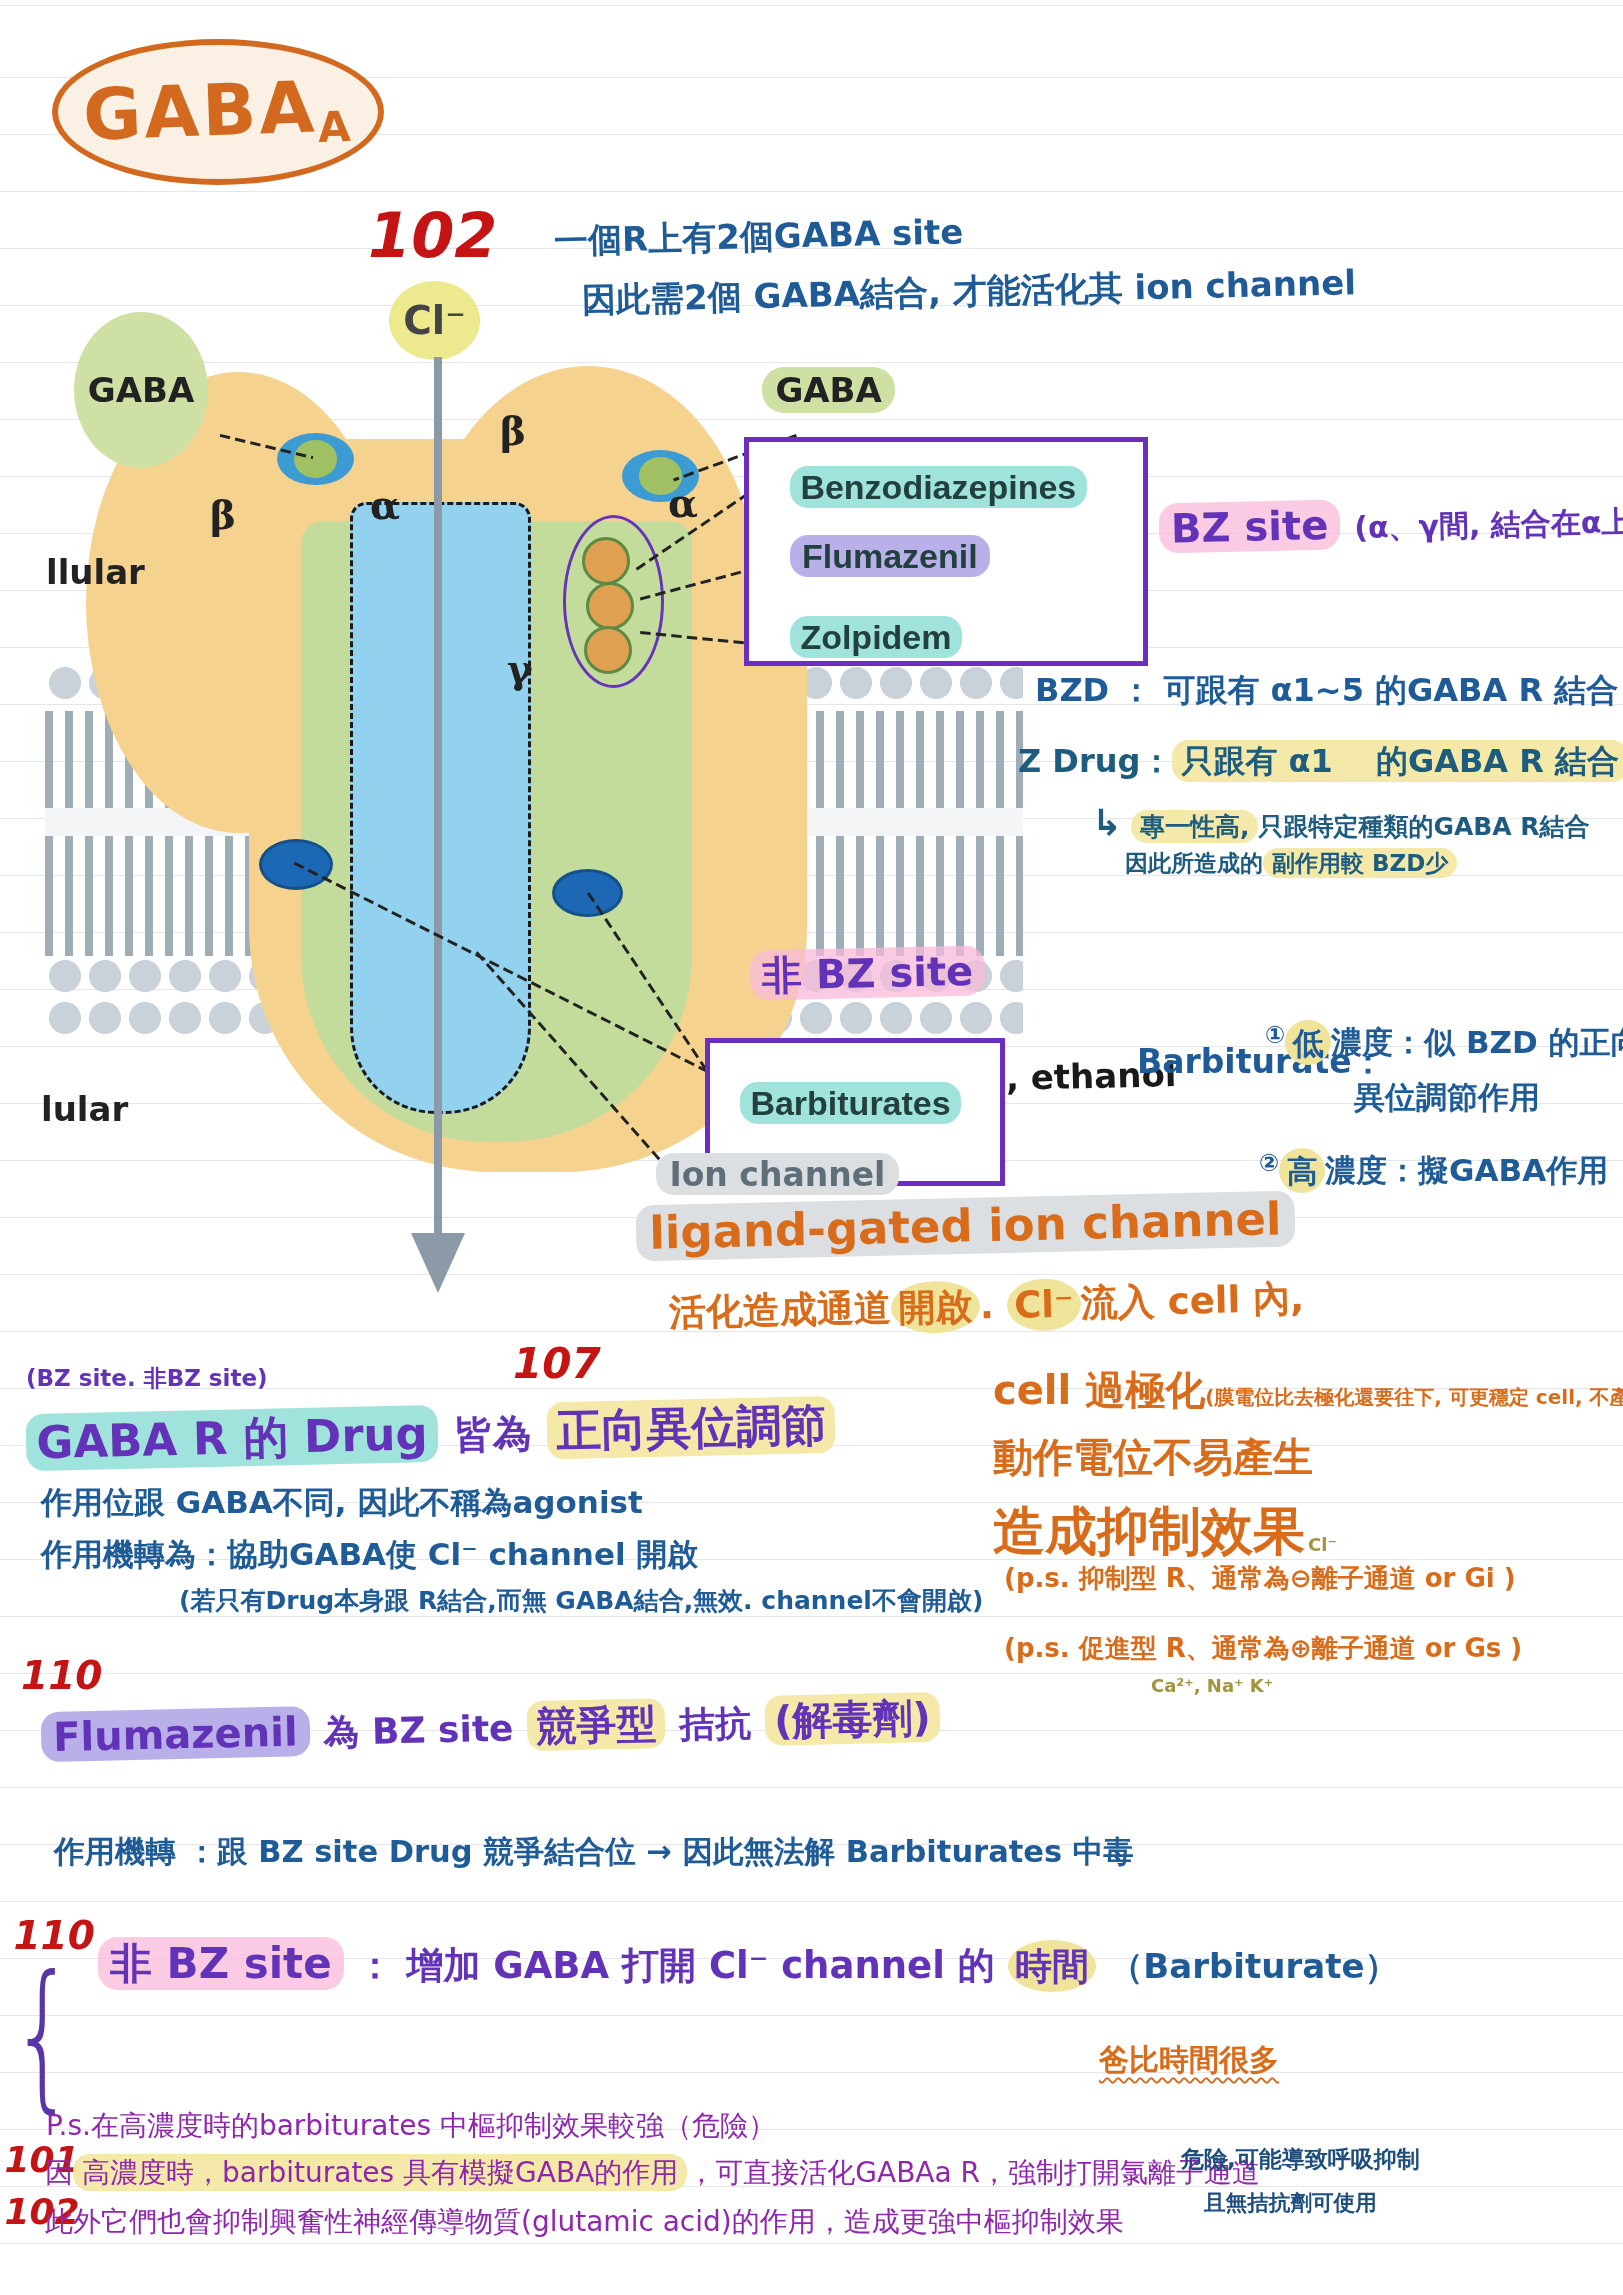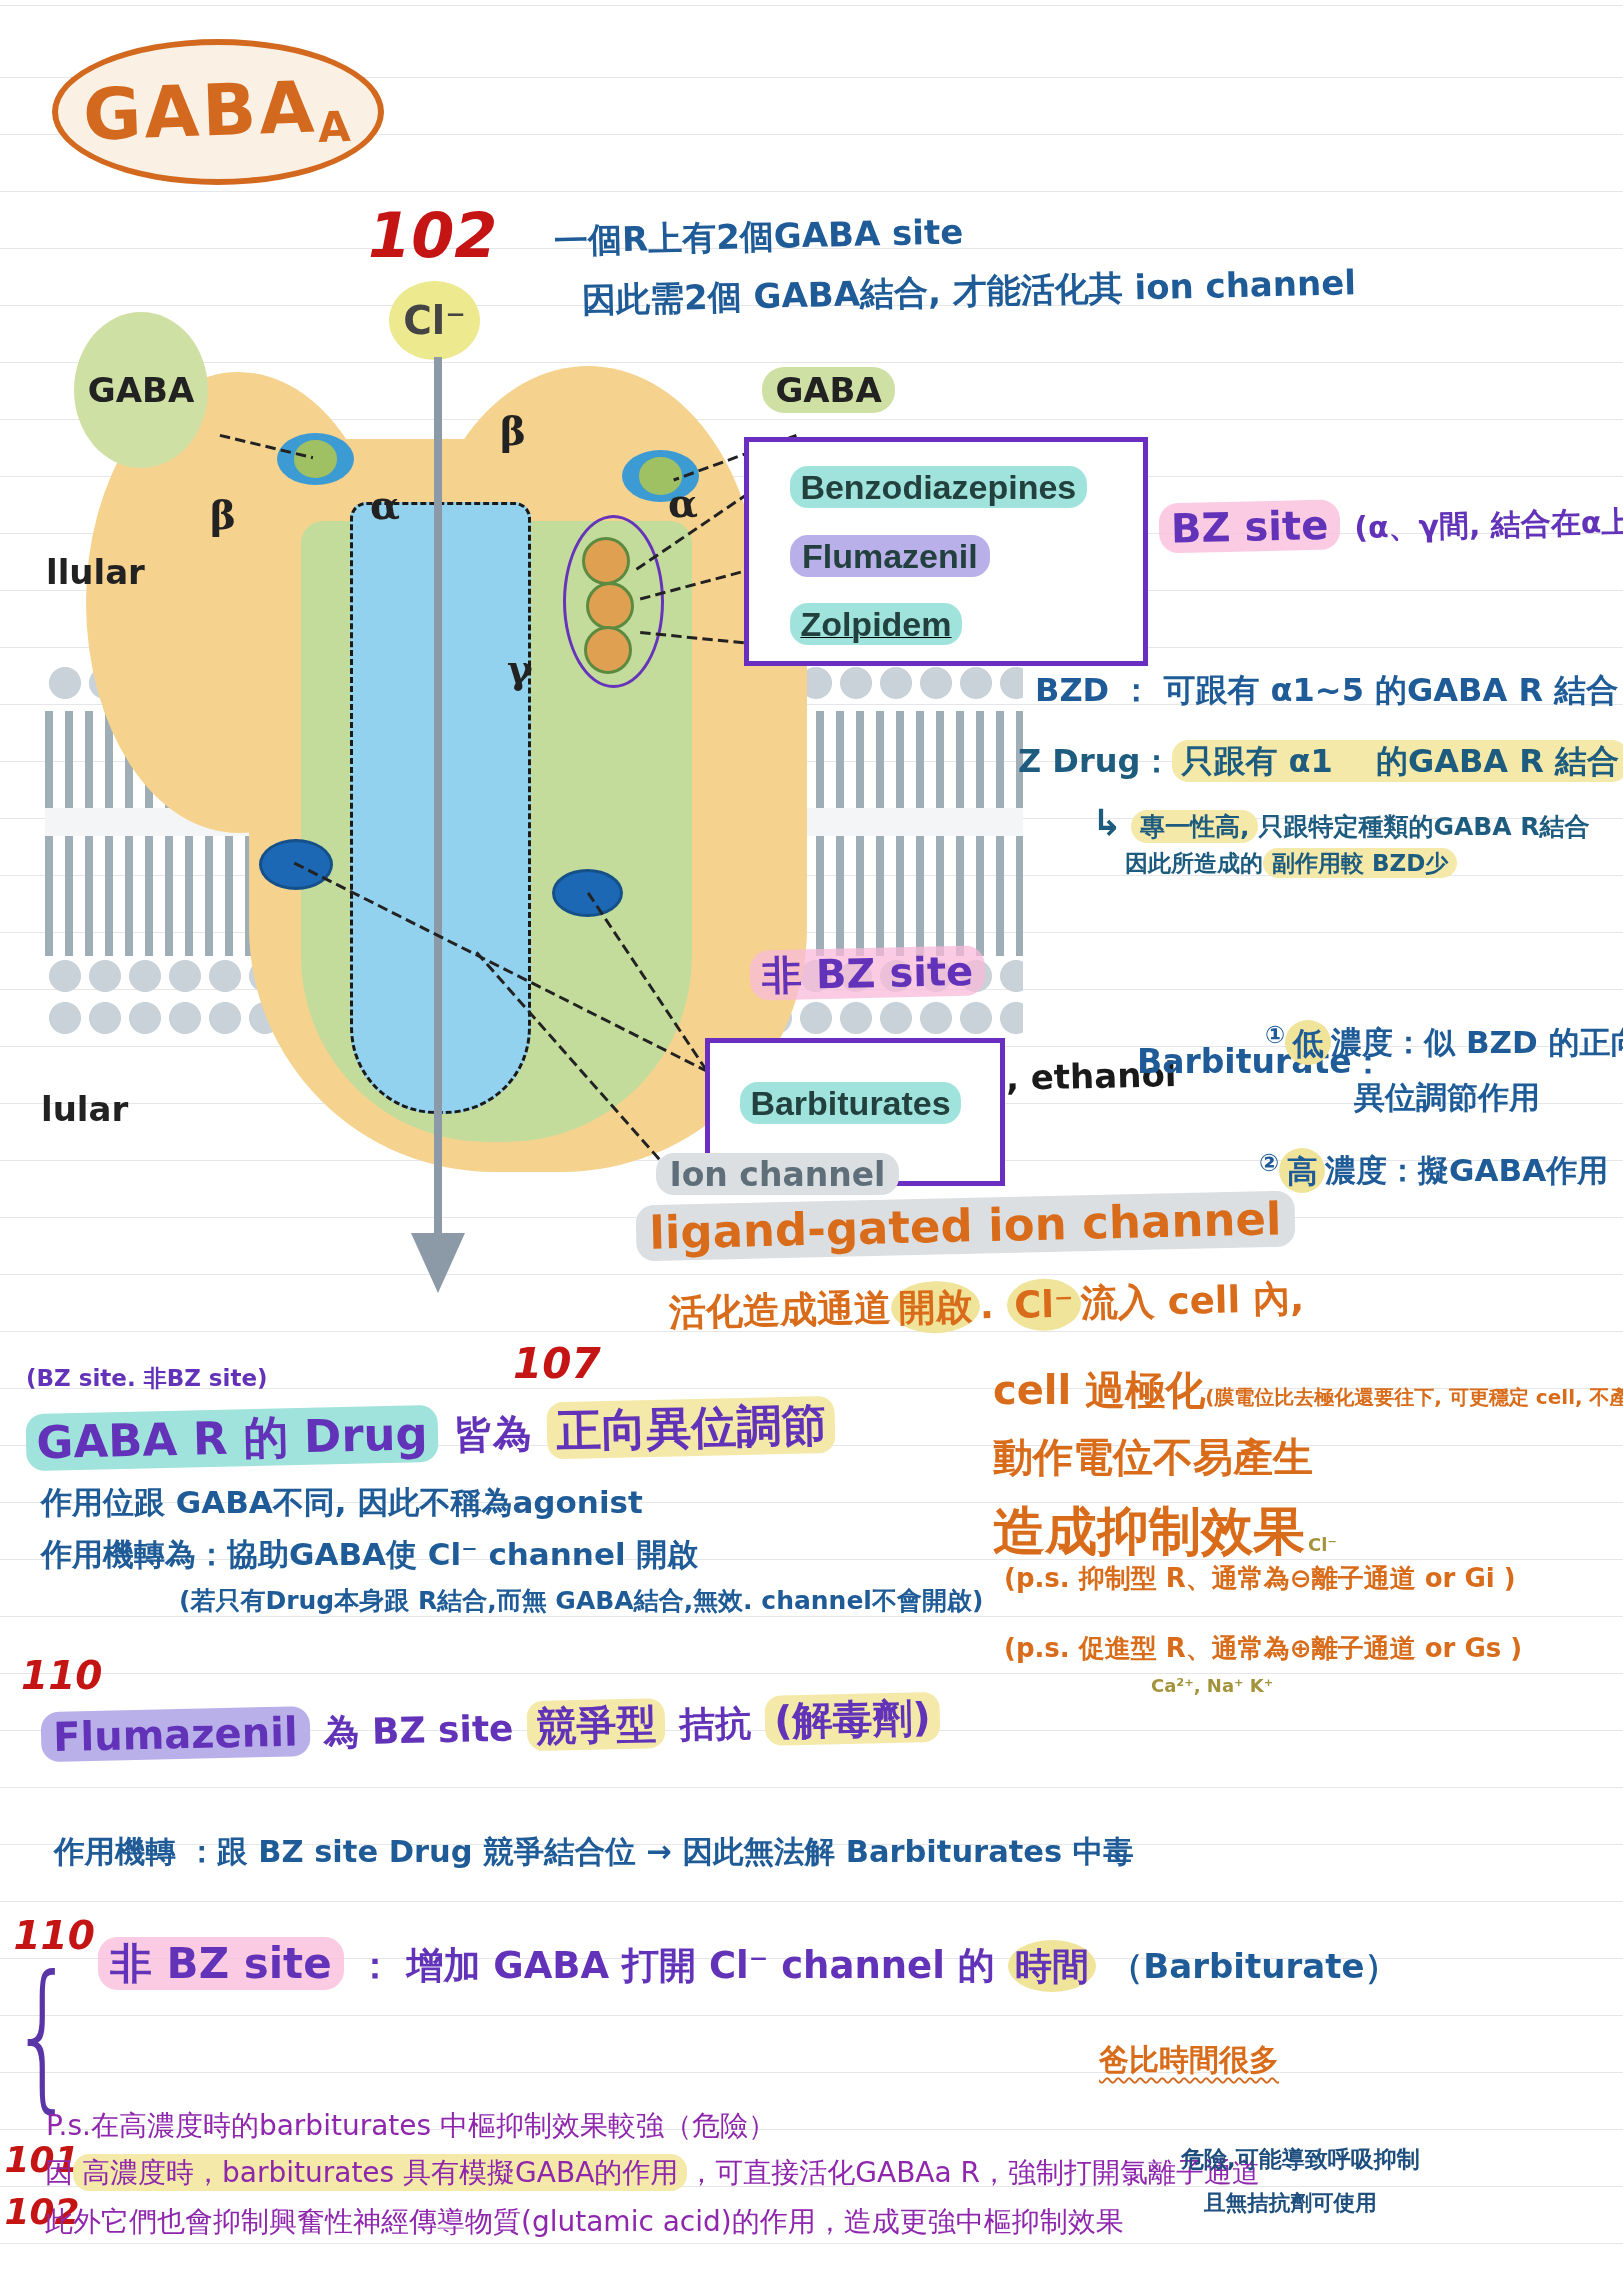--- a/index.html
+++ b/index.html
@@ -142,21 +142,21 @@
   <div class="abs greek" style="left:500px;top:408px;">β</div>
   <div class="abs greek" style="left:668px;top:480px;">α</div>
   <div class="abs greek" style="left:507px;top:646px;">γ</div>
 
   <div class="abs cell-label" style="left:46px;top:552px;">llular</div>
   <div class="abs cell-label" style="left:41px;top:1089px;">lular</div>
 
   <div class="pbox" style="left:744px;top:437px;width:394px;height:219px;">
     <div class="abs" style="left:41px;top:26px;"><span class="hl-teal drugname">Benzodiazepines</span></div>
     <div class="abs" style="left:41px;top:95px;"><span class="hl-lav drugname">Flumazenil</span></div>
-    <div class="abs" style="left:41px;top:163px;text-decoration:underline;"><span class="hl-teal drugname">Zolpidem</span></div>
+    <div class="abs" style="left:41px;top:176px;"><span class="hl-teal drugname">Zolpidem</span></div>
   </div>
 
   <div class="abs hw-purple tilt" style="left:750px;top:946px;font-size:40px;">
     <span class="hl-pink">非 BZ site</span>
   </div>
 
   <div class="pbox" style="left:705px;top:1015px;width:290px;height:138px;margin-top:23px;">
     <div class="abs" style="left:30px;top:41px;"><span class="hl-teal drugname">Barbiturates</span></div>
   </div>
   <div class="abs hw-black tilt" style="left:1006px;top:1056px;font-size:34px;">, ethanol</div>

